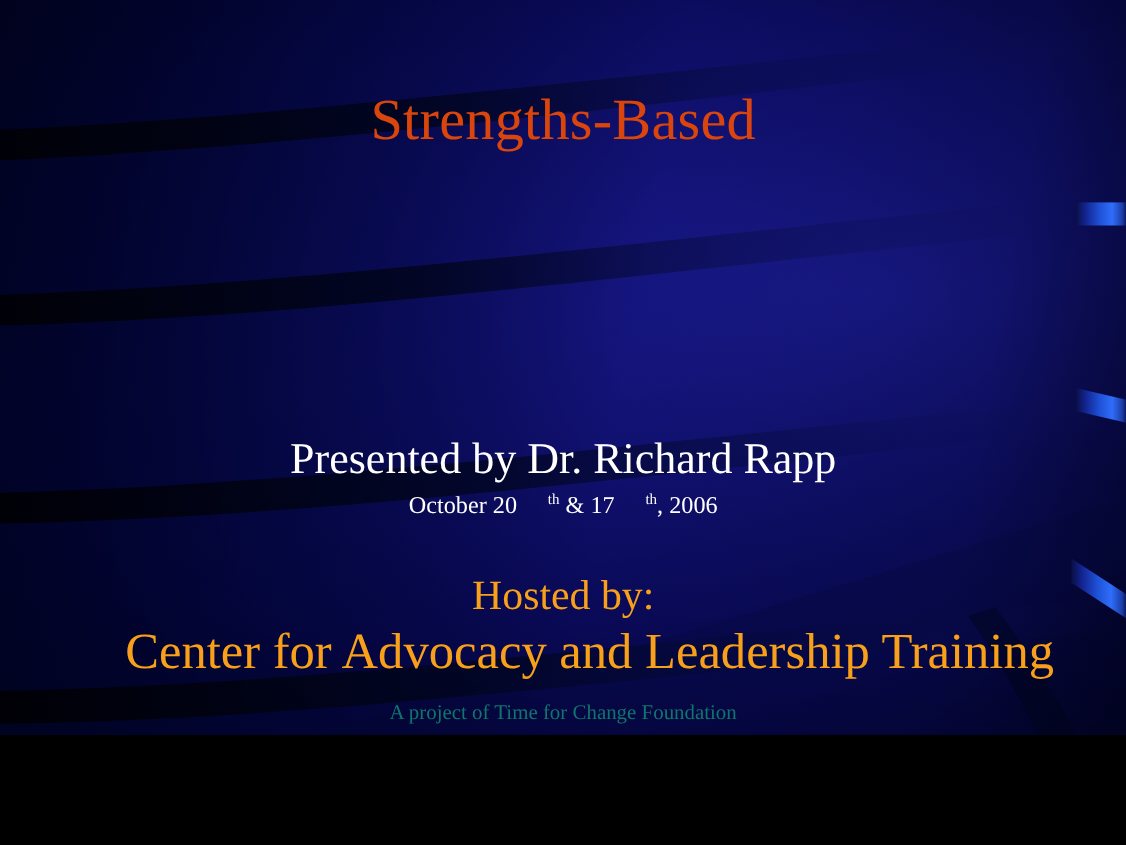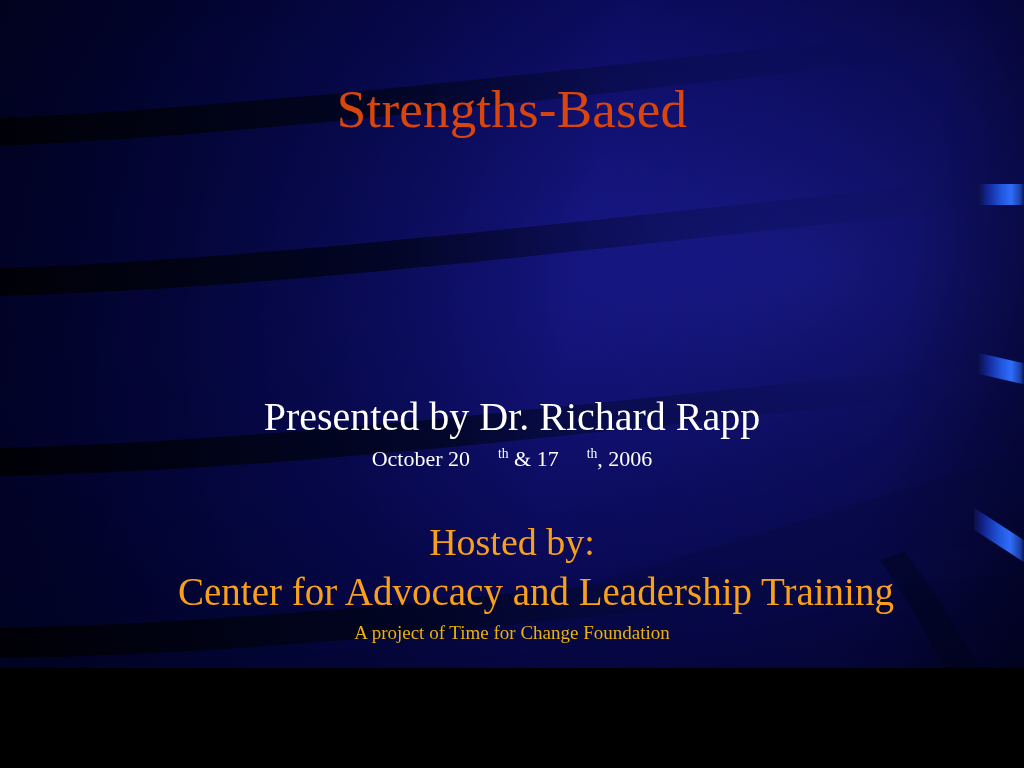--- a/index.html
+++ b/index.html
@@ -109,30 +109,30 @@
     left: 0;
     right: 0;
   }
   .hosted-by {
     color: #f9a01b;
     font-size: 38px;
     line-height: 48px;
   }
   .host-name {
     color: #f9a01b;
-    font-size: 39px;
+    font-size: 46px;
     line-height: 52px;
     white-space: nowrap;
     padding-left: 48px;
   }
   .host-tagline {
-    color: #eab308;
+    color: #0f766e;
     font-size: 19px;
     line-height: 26px;
-    margin-top: 2px;
+    margin-top: 18px;
   }
 </style>
 </head>
 <body>
 
 <div class="slide">
 
   <div class="bg-base"></div>
   <div class="bg-tint"></div>
 

